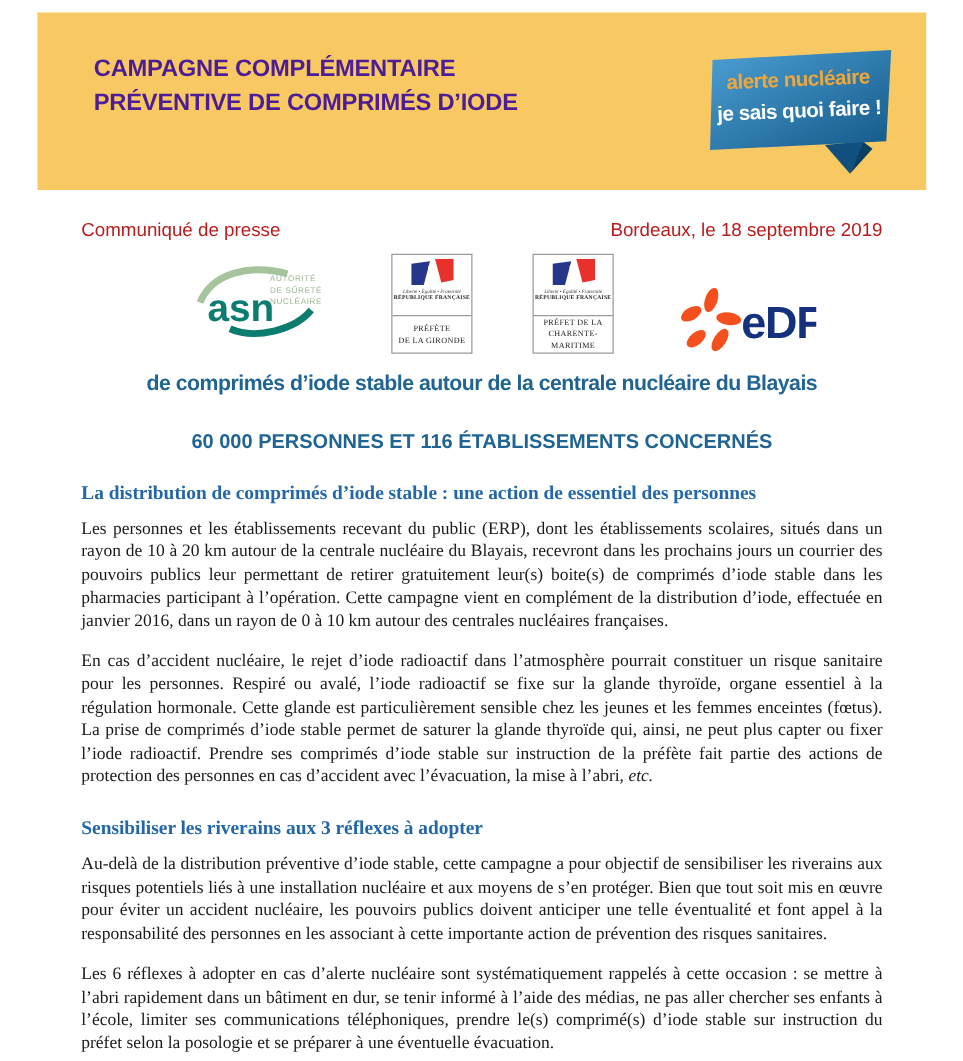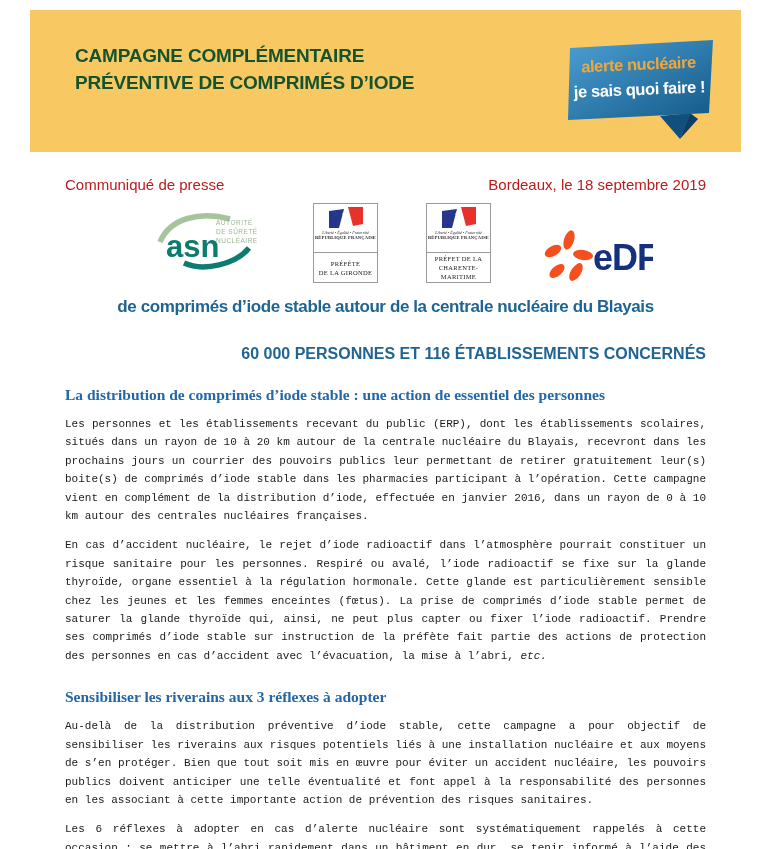--- a/index.html
+++ b/index.html
@@ -1,21 +1,21 @@
 <!DOCTYPE html>
 <html lang="fr"><head>
 <meta charset="utf-8">
 <style>
   html,body{margin:0;padding:0;background:#fff;}
   .page{position:relative;width:770px;height:849px;background:#fff;overflow:hidden;
         font-family:"Liberation Sans",sans-serif;}
 
   
   .banner{position:absolute;left:30px;top:10px;width:711px;height:142px;background:#F8C963;}
-  .banner-title{position:absolute;left:45px;top:32px;color:#14532d;font-weight:bold;
+  .banner-title{position:absolute;left:45px;top:32px;color:#4c1d95;font-weight:bold;
                 font-size:19px;line-height:27px;letter-spacing:-0.2px;}
   .bubble{position:absolute;left:536px;top:26px;width:152px;height:108px;}
   .bubble svg{position:absolute;left:0;top:0;}
   .bubble-text{position:absolute;left:0;top:16px;width:146px;text-align:center;
                transform:rotate(-2.4deg);font-weight:bold;font-size:16.5px;line-height:25px;
                letter-spacing:-0.4px;}
   .bubble-l1{color:#EFA73B;}
   .bubble-l2{color:#FFFFFF;}
 
   
@@ -38,24 +38,24 @@
   .pref-name{flex:1;display:flex;flex-direction:column;align-items:center;justify-content:center;
              text-align:center;font-family:"Liberation Serif",serif;font-size:6.5px;
              line-height:9px;color:#222;letter-spacing:0.3px;}
   .edf-logo{position:absolute;left:543px;top:25px;}
 
   
   .content{position:absolute;left:65px;top:295px;width:641px;}
   .headline{text-align:center;color:#1F6492;font-weight:bold;font-size:17px;line-height:24px;
             letter-spacing:-0.4px;}
   .headline div{white-space:nowrap;}
-  .subheadline{margin-top:26px;text-align:right;color:#1F6492;font-weight:bold;font-size:16px;}
+  .subheadline{margin-top:26px;text-align:center;color:#1F6492;font-weight:bold;font-size:16px;}
   .section-heading{margin-top:23px;color:#2367A8;font-family:"Liberation Serif",serif;
                    font-weight:bold;font-size:15.5px;}
-  .para{margin-top:11px;font-family:Liberation Mono, monospace;font-size:11px;line-height:18.4px;
+  .para{margin-top:11px;font-family:Liberation Serif, serif;font-size:14px;line-height:18.4px;
         color:#1A1A1A;text-align:justify;}
   .para.gap{margin-top:2px;}
   .italic{font-style:italic;}
 </style>
 </head>
 <body>
 
 <div class="page">
 
   <div class="banner">

